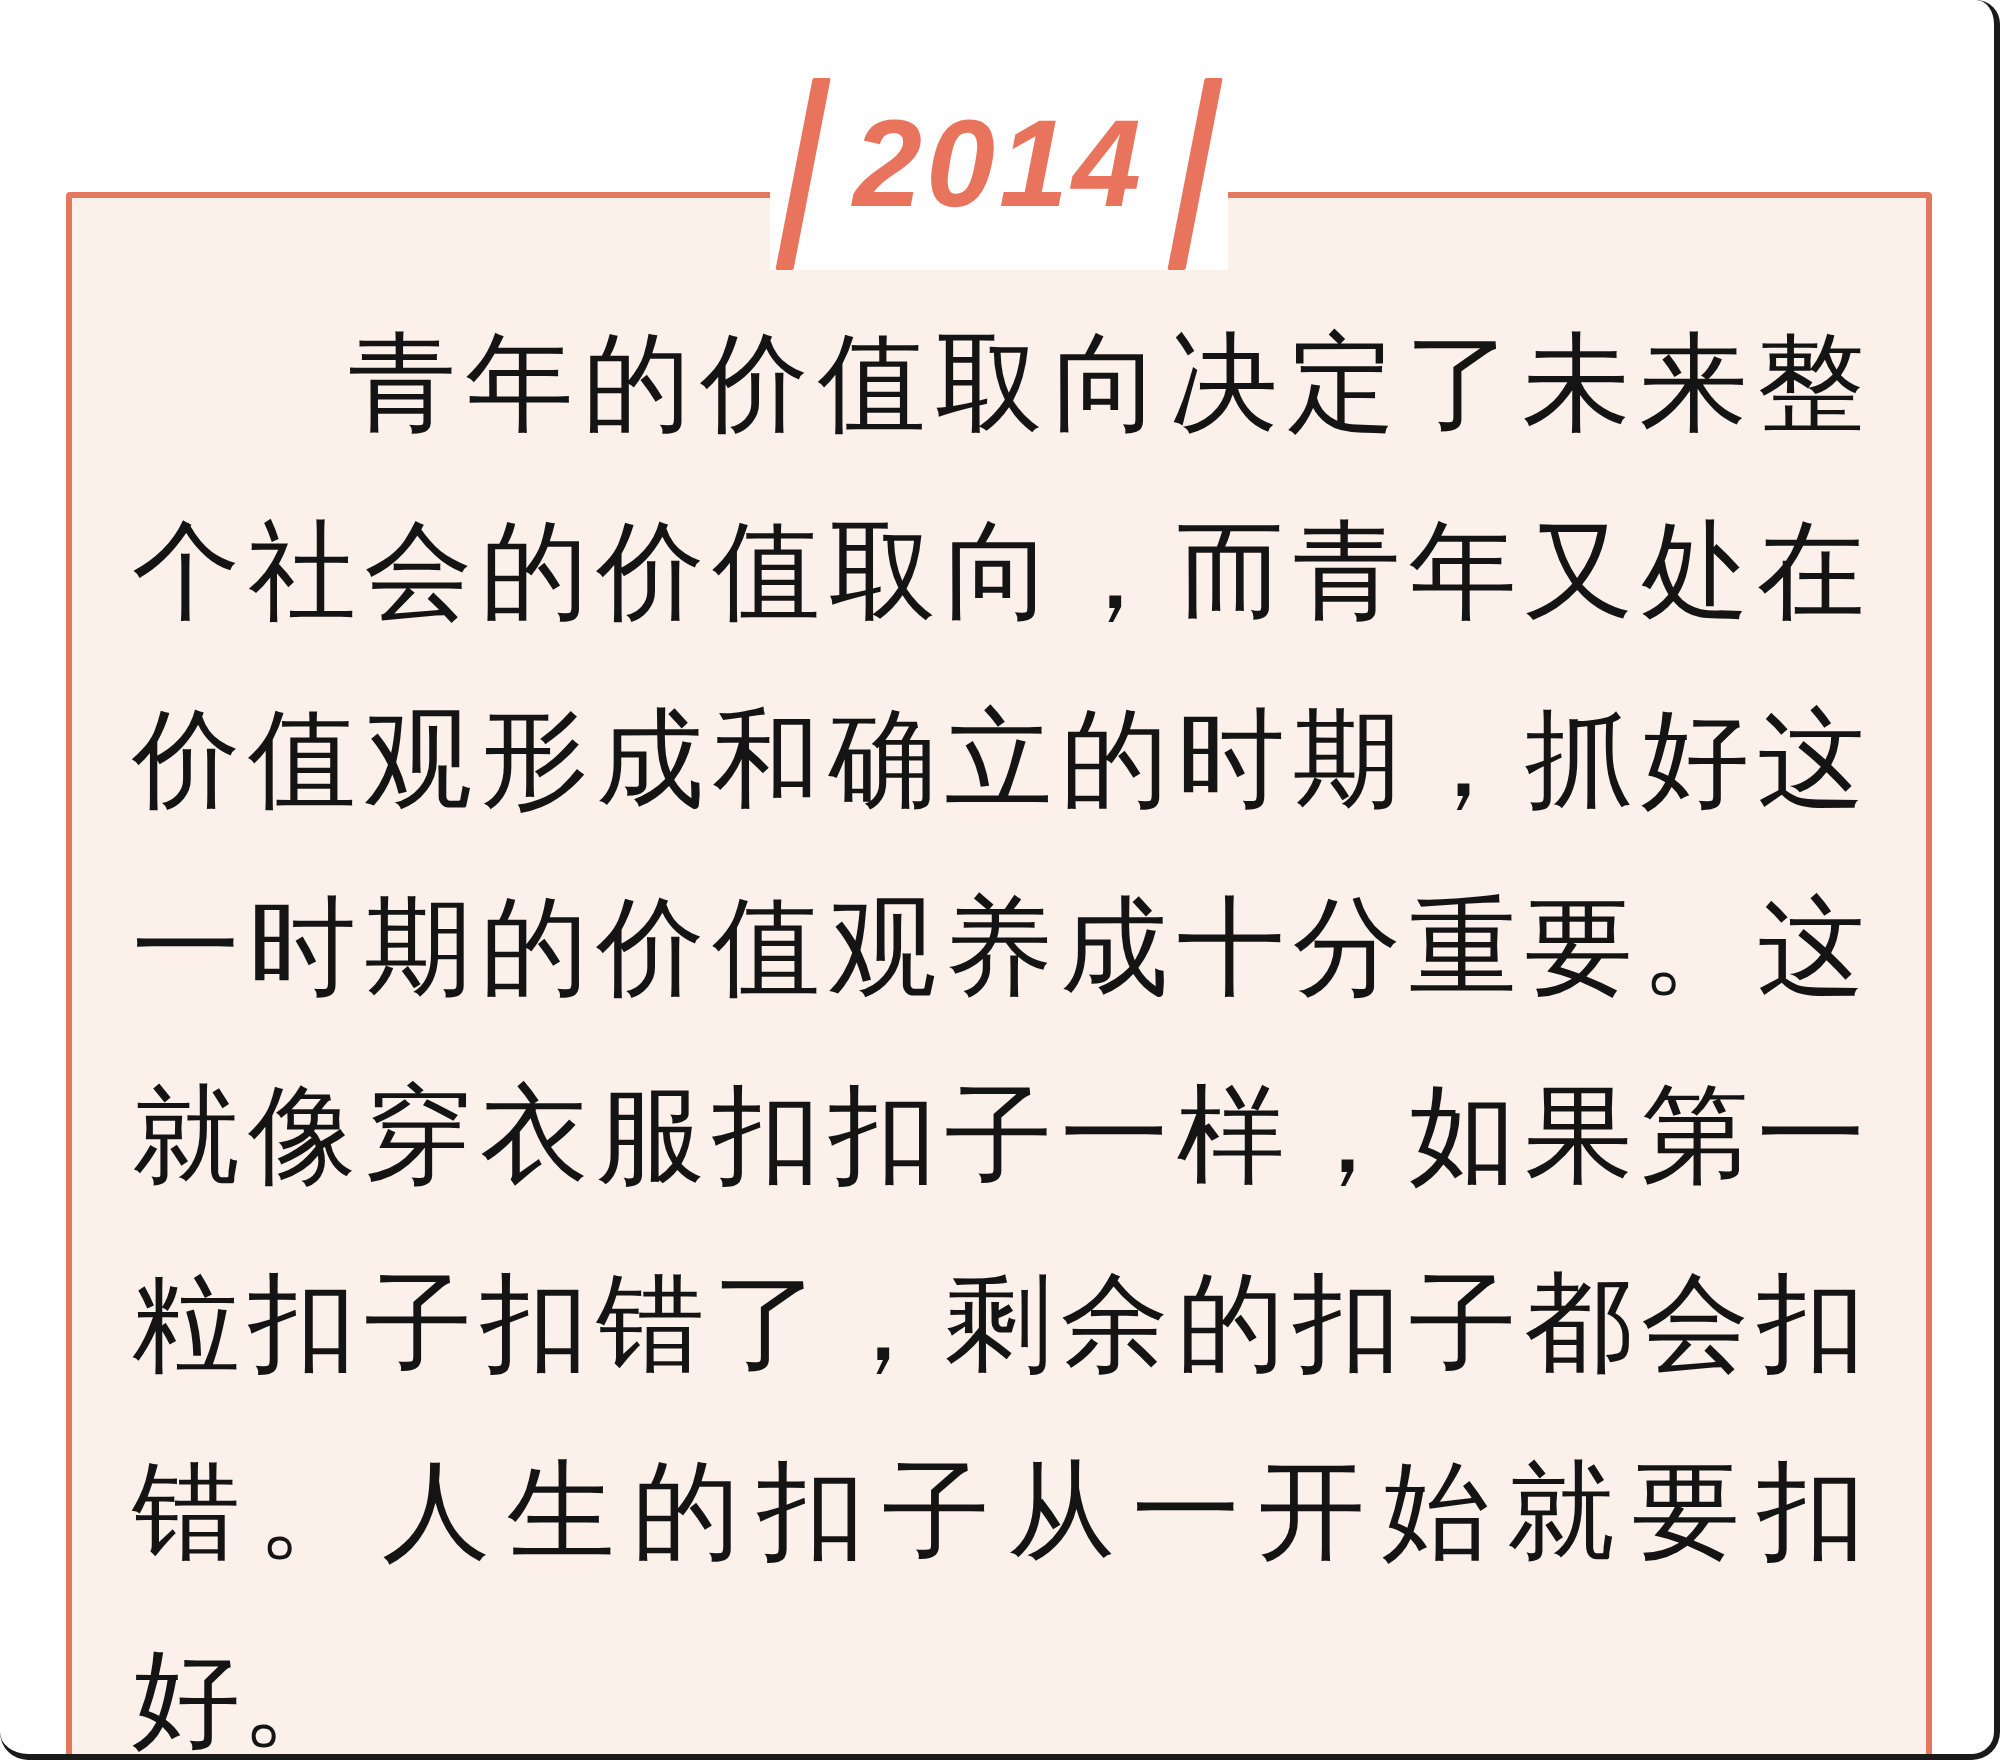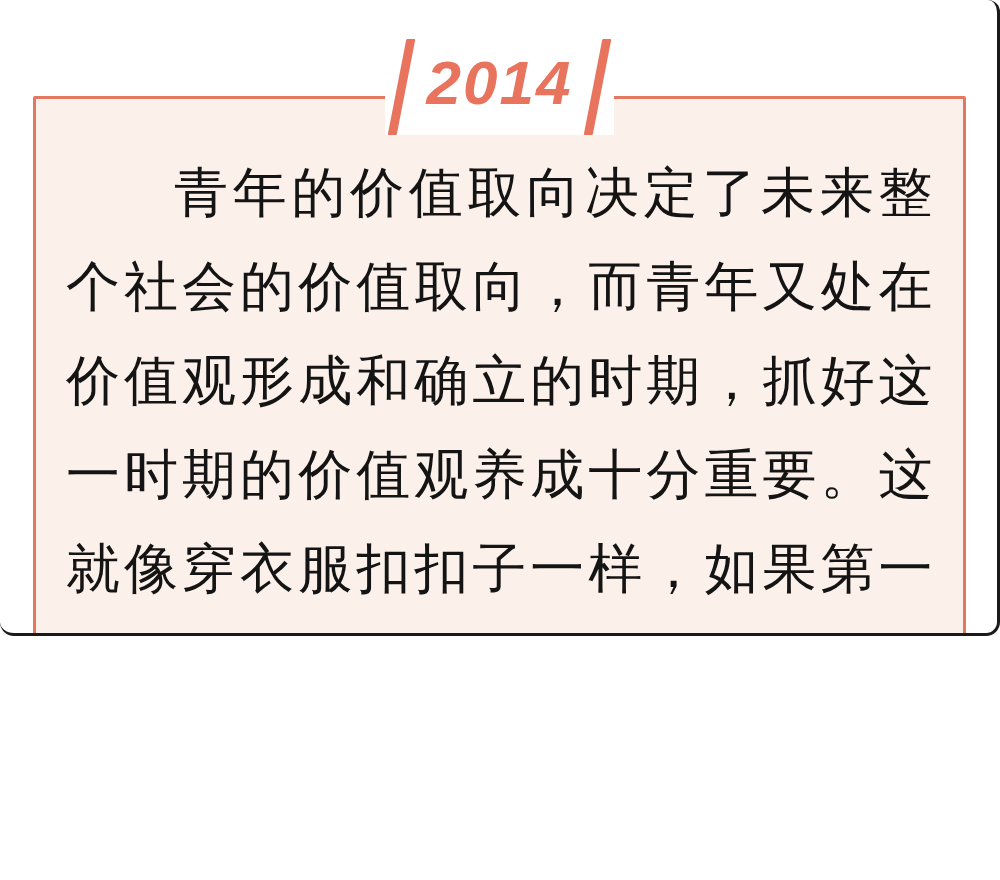--- a/index.html
+++ b/index.html
@@ -12,21 +12,21 @@
   * { box-sizing: border-box; }
   html, body {
     margin: 0;
     padding: 0;
     background: #ffffff;
     font-family: "Liberation Sans", sans-serif;
   }
   .quote-card {
     position: relative;
     width: 1000px;
-    height: 636px;
+    height: 880px;
     background: #ffffff;
     border-right: 3px solid var(--edge);
     border-bottom: 3px solid var(--edge);
     border-radius: 10px 12px 14px 14px;
     overflow: hidden;
   }
   .quote-box {
     position: absolute;
     left: 33px;
     top: 96px;

